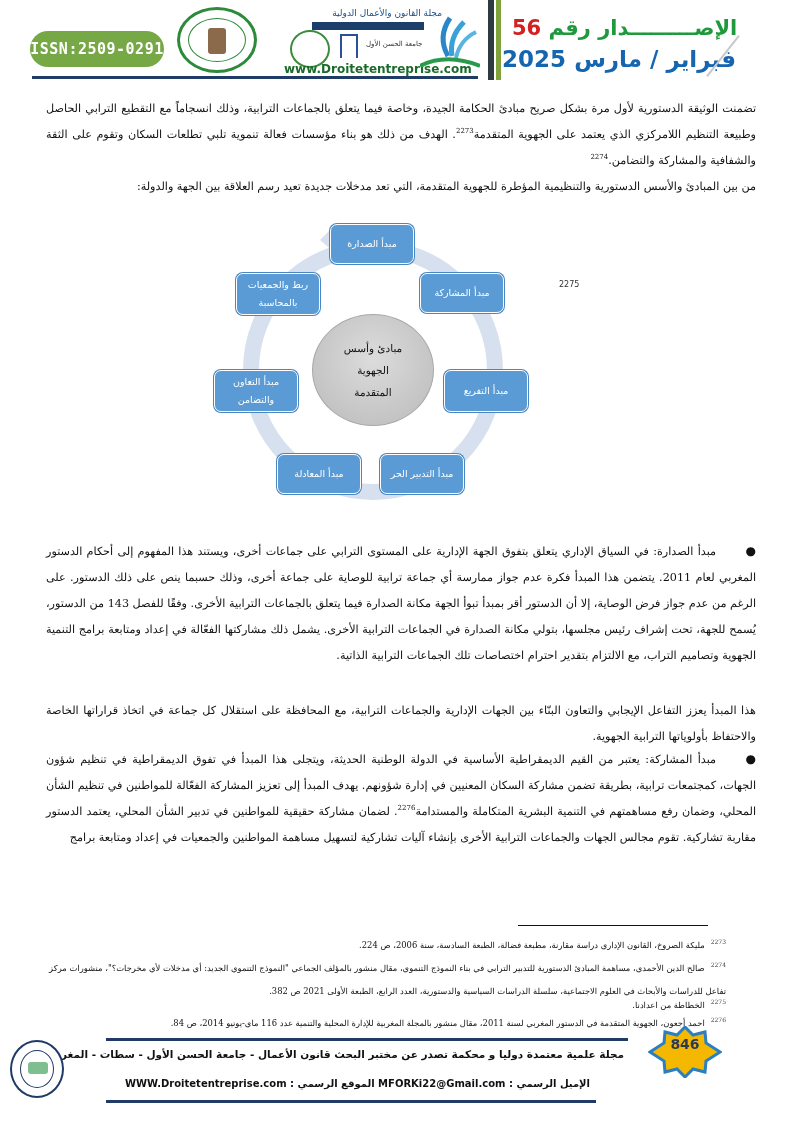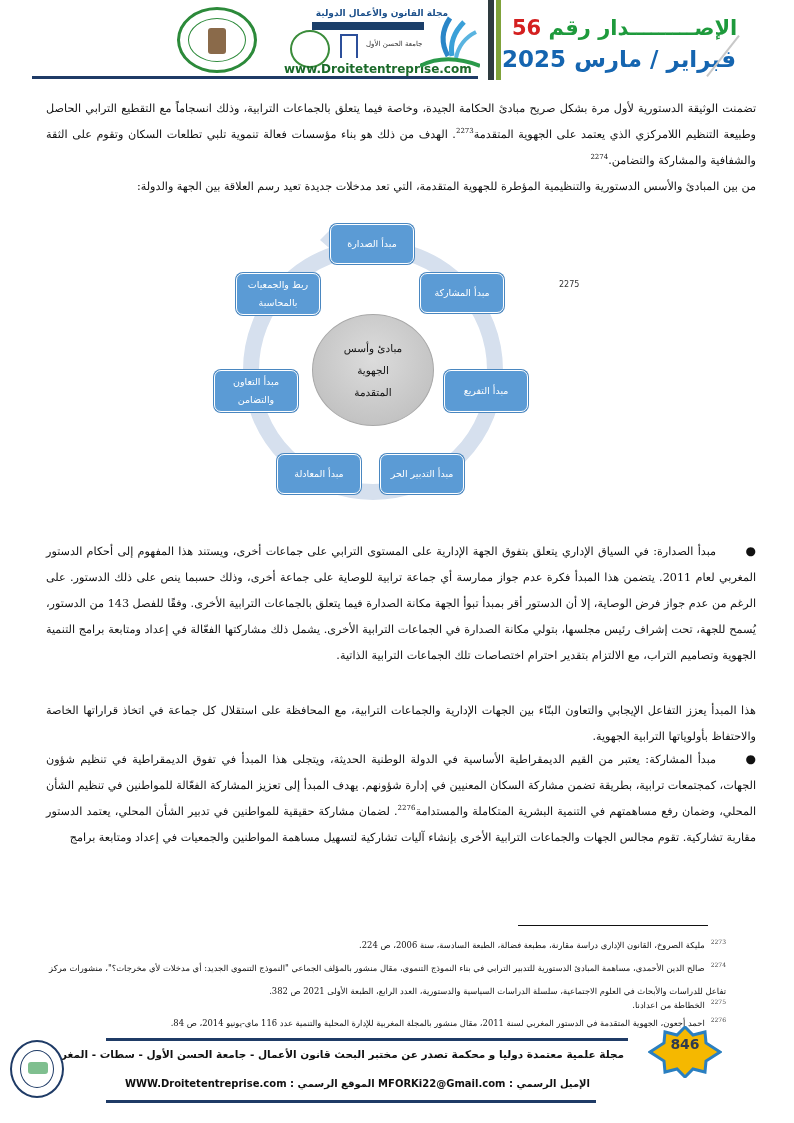--- a/index.html
+++ b/index.html
@@ -14,21 +14,21 @@
     font-family: "DejaVu Sans Mono", monospace; font-weight: bold; font-size: 15px;
     display: flex; align-items: center; justify-content: center; letter-spacing: 0.5px;
   }
   .seal-left {
     position: absolute; left: 177px; top: 7px; width: 80px; height: 66px; border-radius: 50%;
     border: 3px solid #2c8a3a; background: #fff;
   }
   .seal-left .ring { position: absolute; inset: 8px; border: 1.5px solid #2c8a3a; border-radius: 50%; }
   .seal-left .scale { position: absolute; left: 28px; top: 18px; width: 18px; height: 26px; background: #8a6a4a; border-radius: 3px; }
   .journal-block { position: absolute; left: 280px; top: 6px; width: 200px; height: 66px; }
-  .journal-title-ar { position: absolute; right: 32px; top: 2px; font-size: 9px; color: #1b4f8a; font-weight: bold; direction: rtl; white-space: nowrap; }
+  .journal-title-ar { position: absolute; right: 38px; top: 2px; font-size: 9px; color: #1b4f8a; font-weight: normal; direction: rtl; white-space: nowrap; }
   .journal-banner { position: absolute; left: 32px; top: 16px; width: 112px; height: 8px; background: #1b3f6a; }
   .seal-small { position: absolute; left: 10px; top: 24px; width: 40px; height: 38px; border: 2px solid #3b8c3b; border-radius: 50%; }
   .uni-logo { position: absolute; left: 60px; top: 28px; width: 18px; height: 24px; border: 2px solid #2c4f9a; border-bottom: none; }
   .uni-name { position: absolute; left: 86px; top: 34px; font-size: 7px; color: #333; direction: rtl; white-space: nowrap; }
   .journal-url { position: absolute; left: 4px; top: 56px; font-size: 12px; color: #1b6a2a; font-weight: bold; }
   .book-icon { position: absolute; left: 140px; top: 6px; width: 60px; height: 60px; }
   .header-rule { position: absolute; left: 32px; top: 76px; width: 446px; height: 3px; background: #1f3b66; }
   .vbar-dark { position: absolute; left: 488px; top: 0; width: 6px; height: 80px; background: #2e3b3f; }
   .vbar-green { position: absolute; left: 496px; top: 0; width: 5px; height: 80px; background: #7fa23a; }
   .issue-line {
@@ -96,20 +96,21 @@
     position: absolute; left: 10px; top: 1040px; width: 54px; height: 58px; border-radius: 50%;
     border: 2.5px solid #1f3b66; background: #fff;
   }
   .footer-seal .inner { position: absolute; inset: 8px; border: 1px solid #1f3b66; border-radius: 50%; }
   .footer-seal .mark { position: absolute; left: 16px; top: 20px; width: 20px; height: 12px; background: #7fbf8f; border-radius: 3px; }
 </style>
 </head>
 <body>
 
 <div class="header">
+  <div class="issn-pill">ISSN:2509-0291</div>
 
   <div class="seal-left">
     <div class="ring"></div>
     <div class="scale"></div>
   </div>
 
   <div class="journal-block">
     <div class="journal-title-ar">مجلة القانون والأعمال الدولية</div>
     <div class="journal-banner"></div>
     <div class="seal-small"></div>

